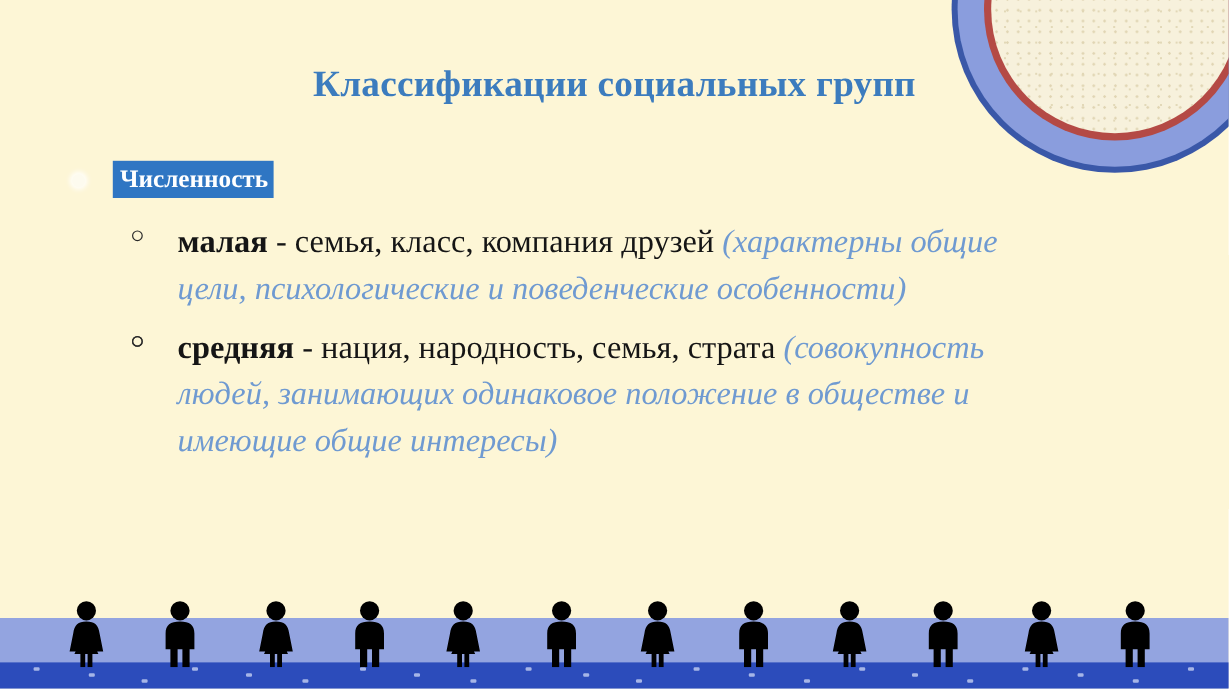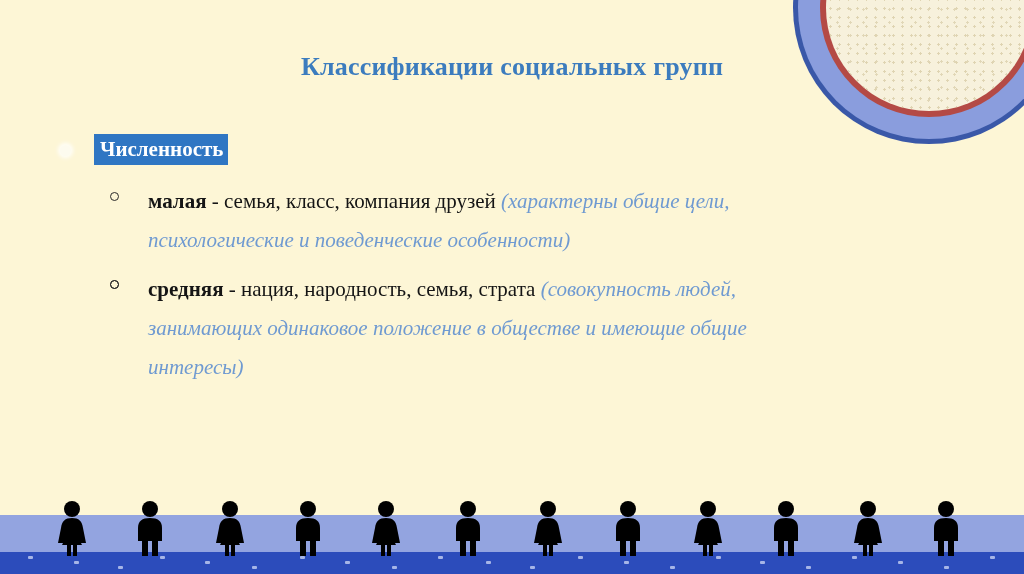--- a/index.html
+++ b/index.html
@@ -62,21 +62,21 @@
   }
 
   
   .title {
     position: absolute;
     left: 0;
     top: 52px;
     width: 1024px;
     text-align: center;
     color: #3c7cbe;
-    font-size: 26px;
+    font-size: 31px;
     font-weight: bold;
     letter-spacing: .2px;
   }
 
   
   .content { position: absolute; left: 0; top: 134px; width: 876px; }
 
   .l1-row { position: relative; padding-left: 94px; min-height: 38px; }
   .l1-dot {
     position: absolute;
@@ -103,21 +103,21 @@
     position: absolute;
     left: 110px;
     top: 10px;
     width: 9px;
     height: 9px;
     border-radius: 50%;
     border: 1.6px solid #2a2a2a;
     box-sizing: border-box;
   }
   .l2-text {
-    font-size: 21px;
+    font-size: 27px;
     line-height: 39px;
     color: #151515;
     text-align: center;
   }
   .l2-text .kw { font-weight: bold; }
   .l2-text .note { color: #6f9ad1; font-style: italic; }
 
   
   .band-light {
     position: absolute;

